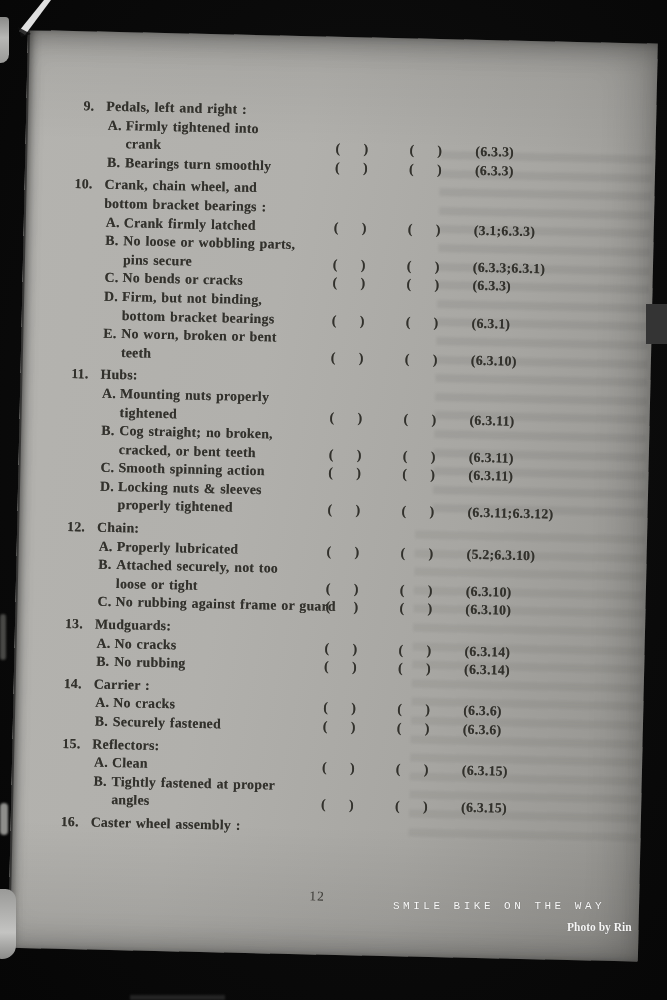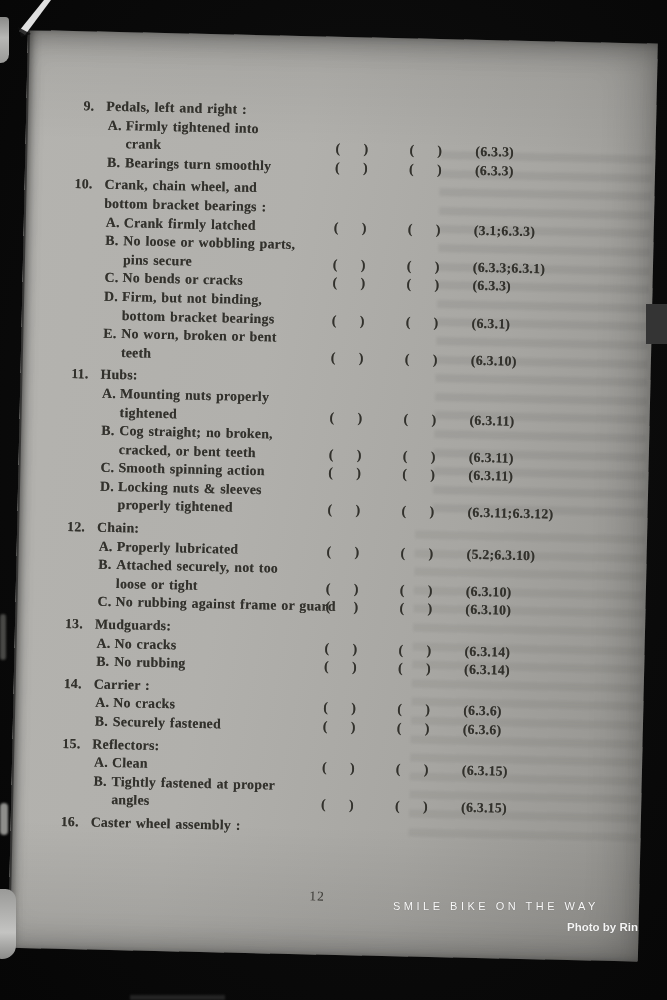--- a/index.html
+++ b/index.html
@@ -66,27 +66,27 @@
     background:linear-gradient(180deg,#9a9a98 0%,#c4c4c2 62%,#8a8a88 100%);
     border-radius:2px 14px 18px 8px;
   }
   .edge-block{position:absolute;left:646px;top:304px;width:21px;height:40px;background:#343434;filter:blur(.5px);}
   .edge-mark1{position:absolute;left:0;top:614px;width:6px;height:46px;background:rgba(150,150,145,0.45);filter:blur(1.2px);border-radius:3px;}
   .edge-mark2{position:absolute;left:0;top:803px;width:8px;height:32px;background:rgba(200,200,195,0.7);filter:blur(1px);border-radius:4px;}
   .bottom-bar{position:absolute;left:130px;top:995px;width:95px;height:5px;background:#242424;filter:blur(1px);}
   
   .wm1{
     position:absolute;left:393px;top:900px;
-    font-family:Liberation Sans, sans-serif;
+    font-family:Liberation Mono, monospace;
     font-size:11px;letter-spacing:3.5px;color:#fafafa;white-space:pre;
     text-shadow:0 0 1px rgba(0,0,0,0.35);
   }
   .wm2{
     position:absolute;left:567px;top:921px;
-    font-family:Liberation Sans, sans-serif;
+    font-family:Liberation Serif, serif;
     font-size:11.5px;font-weight:700;color:#f5f5f5;white-space:pre;
     text-shadow:0 0 1px rgba(0,0,0,0.35);
   }
 </style>
 </head>
 <body>
 
 <div class="backdrop"></div>
 
 <div class="page">

